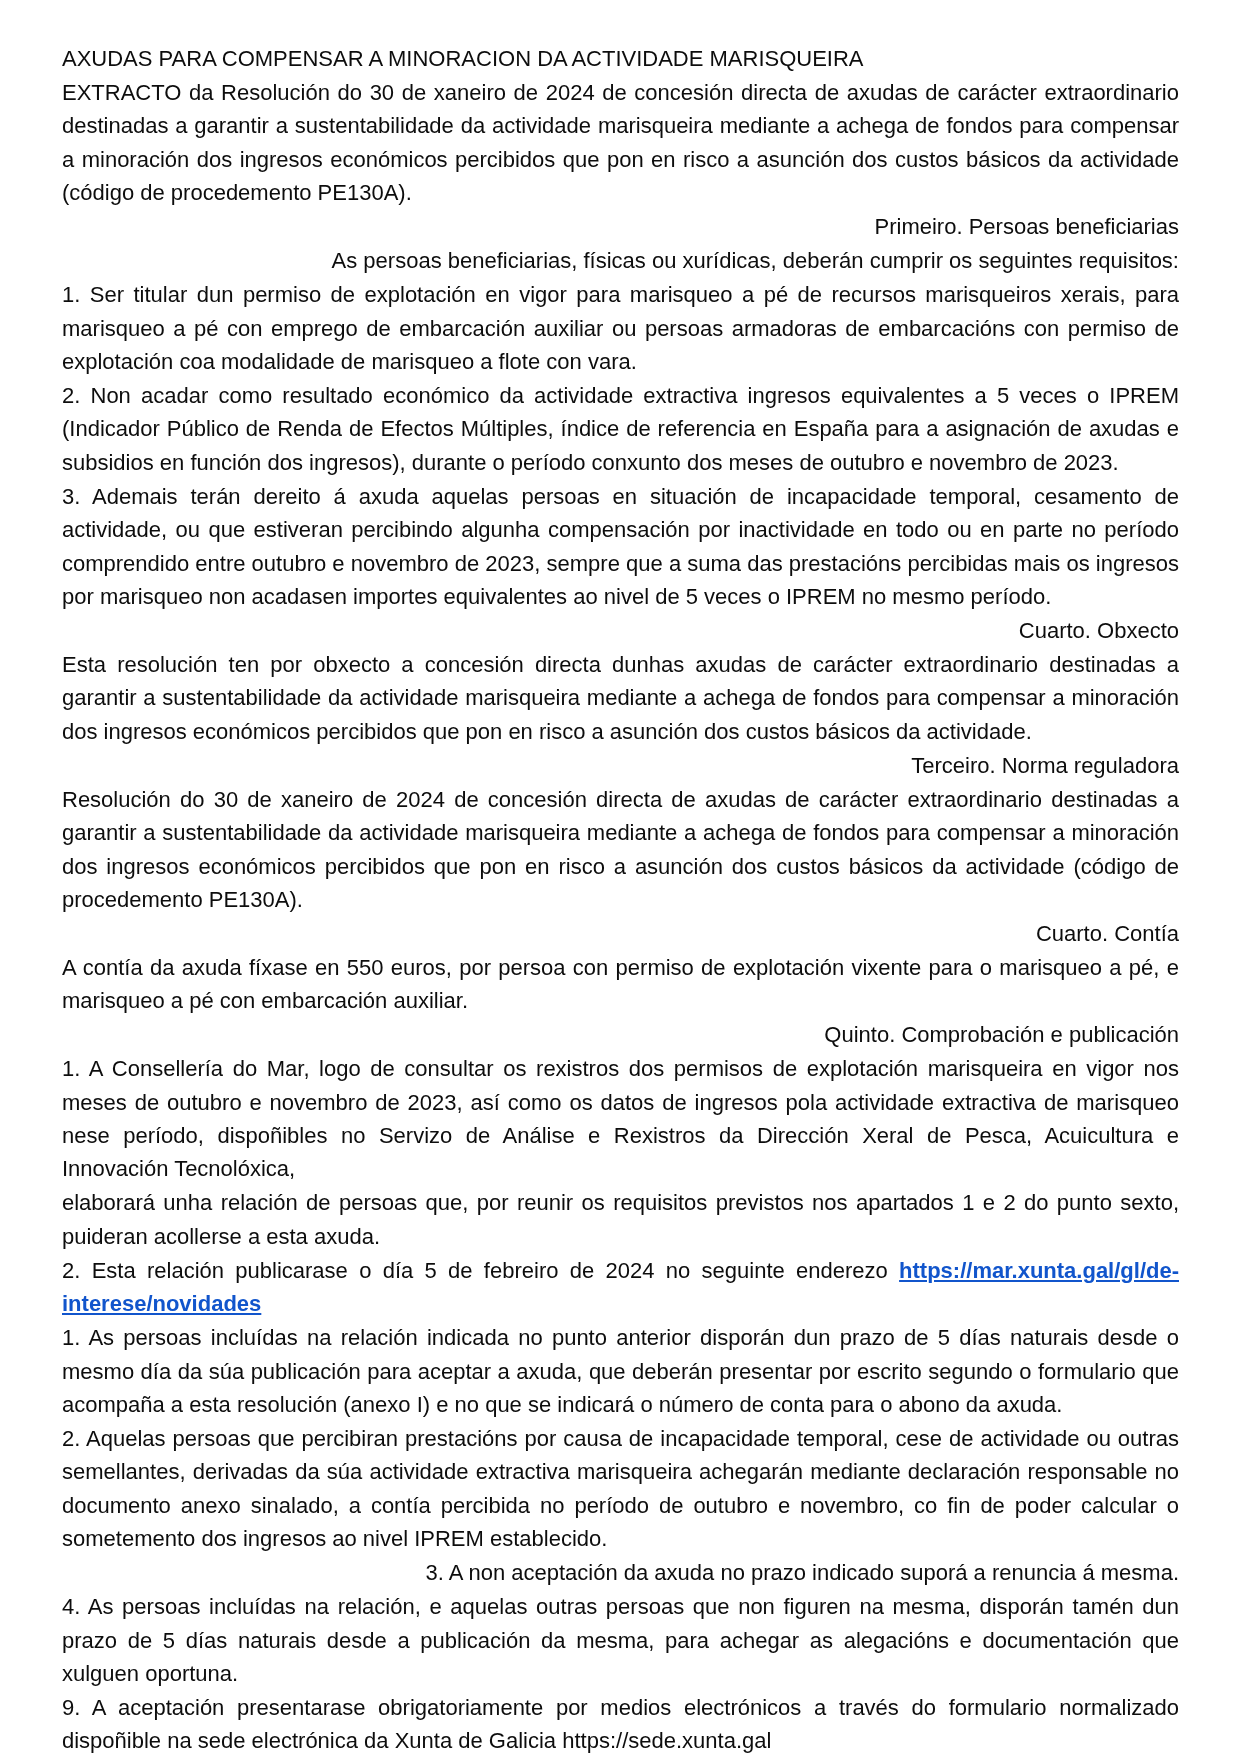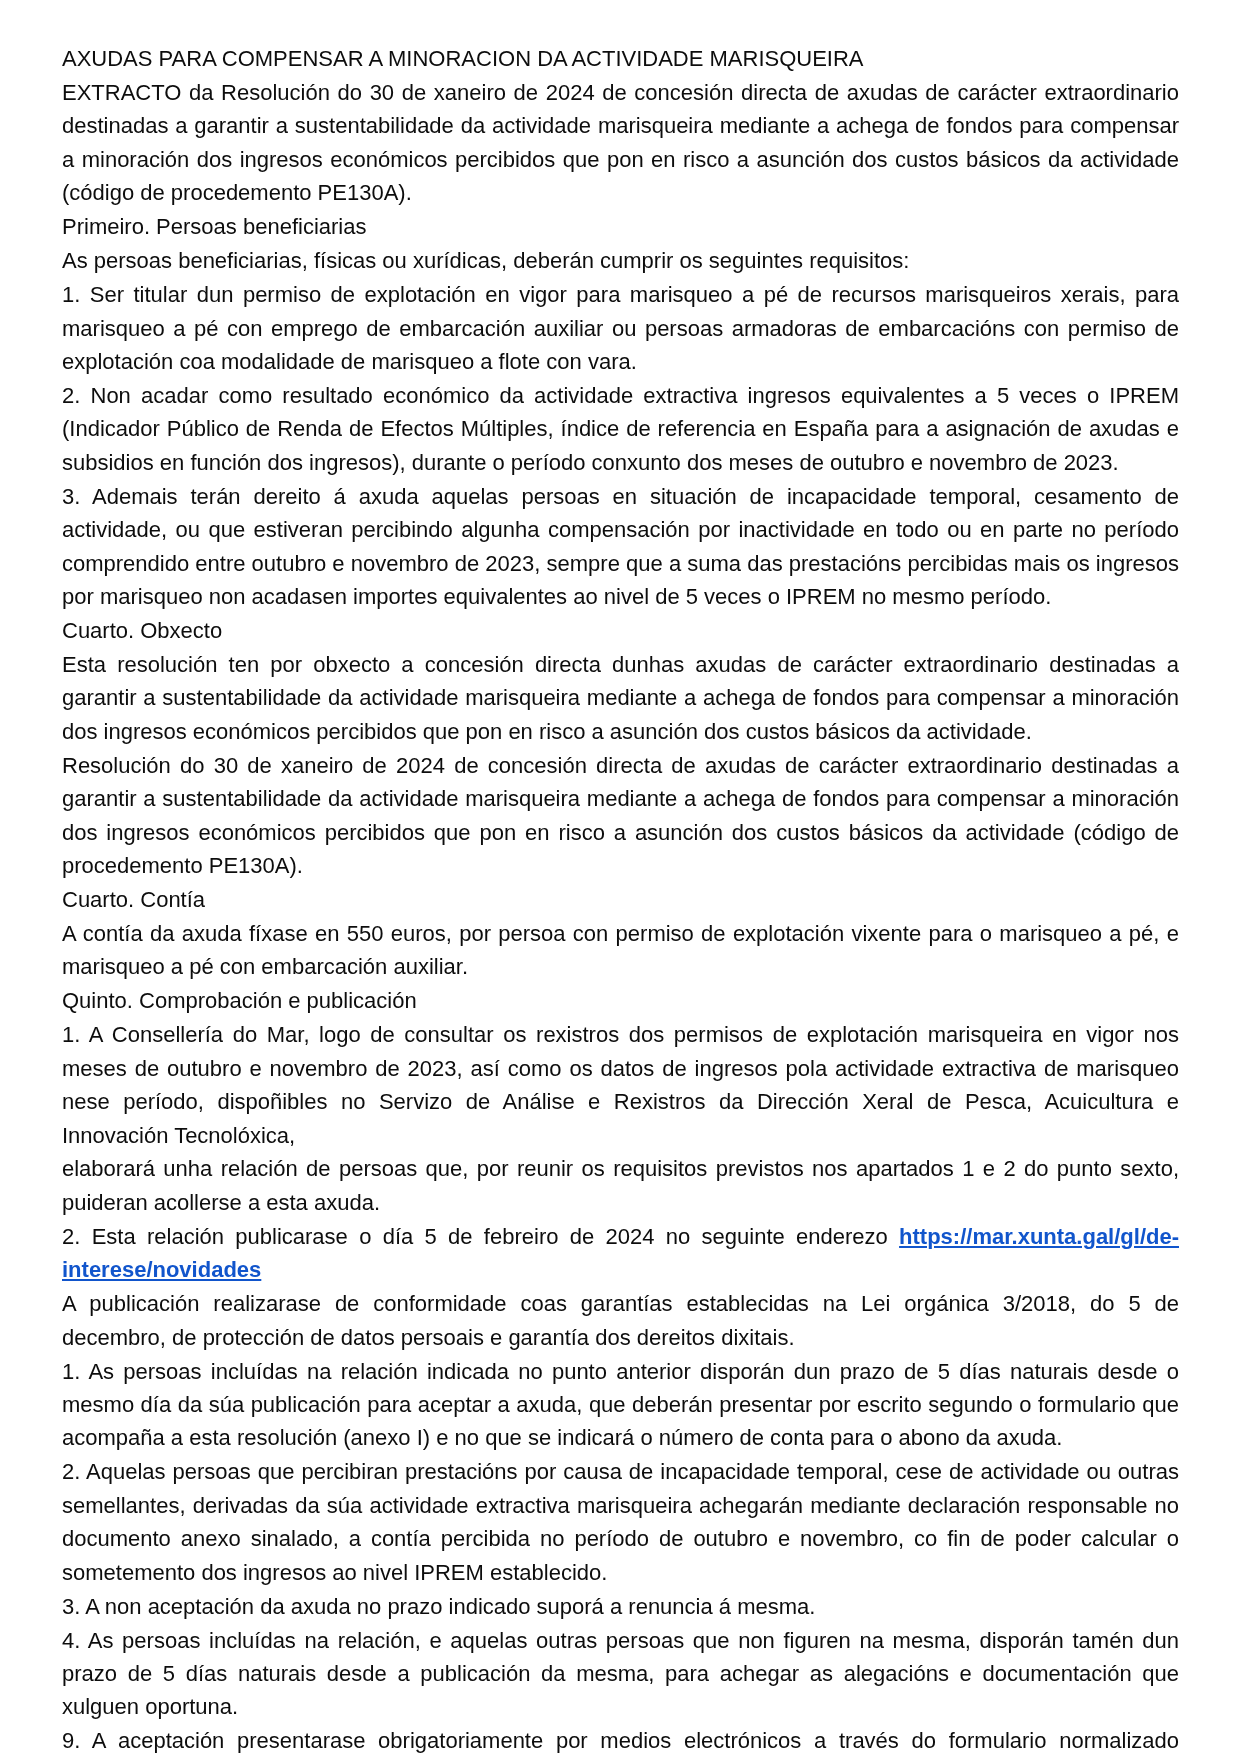--- a/index.html
+++ b/index.html
@@ -27,21 +27,21 @@
     text-justify: inter-word;
     color: #0d0d0d;
   }
   .doc p {
     margin: 0 0 0.5px 0;
   }
   .title-line {
     text-align: left;
   }
   .no-justify {
-    text-align: left;
+    text-align: right;
   }
   a.link {
     color: #1155cc;
     text-decoration: underline;
     word-break: break-word;
     font-weight: bold;
   }
 </style>
 </head>
 <body>
@@ -52,30 +52,30 @@
     <p class="title-line">AXUDAS PARA COMPENSAR  A MINORACION DA ACTIVIDADE MARISQUEIRA</p>
 
     <p>EXTRACTO da Resolución do 30 de xaneiro de 2024 de concesión directa de axudas de carácter extraordinario destinadas a garantir a sustentabilidade da actividade marisqueira mediante a achega de fondos para compensar a minoración dos ingresos económicos percibidos que pon en risco a asunción dos custos básicos da actividade (código de procedemento PE130A).</p>
     <p class="no-justify">Primeiro. Persoas beneficiarias</p>
     <p class="no-justify">As persoas beneficiarias, físicas ou xurídicas, deberán cumprir os seguintes requisitos:</p>
     <p>1. Ser titular dun permiso de explotación en vigor para marisqueo a pé de recursos marisqueiros xerais, para marisqueo a pé con emprego de embarcación auxiliar ou persoas armadoras de embarcacións con permiso de explotación coa modalidade de marisqueo a flote con vara.</p>
     <p>2. Non acadar como resultado económico da actividade extractiva ingresos equivalentes a 5 veces o IPREM (Indicador Público de Renda de Efectos Múltiples, índice de referencia en España para a asignación de axudas e subsidios en función dos ingresos), durante o período conxunto dos meses de outubro e novembro de 2023.</p>
     <p>3. Ademais terán dereito á axuda aquelas persoas en situación de incapacidade temporal, cesamento de actividade, ou que estiveran percibindo algunha compensación por inactividade en todo ou en parte no período comprendido entre outubro e novembro de 2023, sempre que a suma das prestacións percibidas mais os ingresos por marisqueo non acadasen importes equivalentes ao nivel de 5 veces o IPREM no mesmo período.</p>
     <p class="no-justify">Cuarto. Obxecto</p>
     <p>Esta resolución ten por obxecto a concesión directa dunhas axudas de carácter extraordinario destinadas a garantir a sustentabilidade da actividade marisqueira mediante a achega de fondos para compensar a minoración dos ingresos económicos percibidos que pon en risco a asunción dos custos básicos da actividade.</p>
+    <p class="no-justify">Terceiro. Norma reguladora</p>
     <p>Resolución do 30 de xaneiro de 2024 de concesión directa de axudas de carácter extraordinario destinadas a garantir a sustentabilidade da actividade marisqueira mediante a achega de fondos para compensar a minoración dos ingresos económicos percibidos que pon en risco a asunción dos custos básicos da actividade (código de procedemento PE130A).</p>
     <p class="no-justify">Cuarto. Contía</p>
     <p>A contía da axuda fíxase en 550 euros, por persoa con permiso de explotación vixente para o marisqueo a pé, e marisqueo a pé con embarcación auxiliar.</p>
     <p class="no-justify">Quinto. Comprobación e publicación</p>
     <p>1. A Consellería do Mar, logo de consultar os rexistros dos permisos de explotación marisqueira en vigor nos meses de outubro e novembro de 2023, así como os datos de ingresos pola actividade extractiva de marisqueo nese período, dispoñibles no Servizo de Análise e Rexistros da Dirección Xeral de Pesca, Acuicultura e Innovación Tecnolóxica,</p>
     <p>elaborará unha relación de persoas que, por reunir os requisitos previstos nos apartados 1 e 2 do punto sexto, puideran acollerse a esta axuda.</p>
 
     <p><span>2. Esta relación publicarase o día 5 de febreiro de 2024 no seguinte enderezo </span><a class="link" href="#">https://mar.xunta.gal/gl/de-interese/novidades</a></p>
 
-    <p>A publicación realizarase de conformidade coas garantías establecidas na Lei orgánica 3/2018, do 5 de decembro, de protección de datos persoais e garantía dos dereitos dixitais.</p>
     <p>1. As persoas incluídas na relación indicada no punto anterior disporán dun prazo de 5 días naturais desde o mesmo día da súa publicación para aceptar a axuda, que deberán presentar por escrito segundo o formulario que acompaña a esta resolución (anexo I) e no que se indicará o número de conta para o abono da axuda.</p>
     <p>2. Aquelas persoas que percibiran prestacións por causa de incapacidade temporal, cese de actividade ou outras semellantes, derivadas da súa actividade extractiva marisqueira achegarán mediante declaración responsable no documento anexo sinalado, a contía percibida no período de outubro e novembro, co fin de poder calcular o sometemento dos ingresos ao nivel IPREM establecido.</p>
     <p class="no-justify">3. A non aceptación da axuda no prazo indicado suporá a renuncia á mesma.</p>
     <p>4. As persoas incluídas na relación, e aquelas outras persoas que non figuren na mesma, disporán tamén dun prazo de 5 días naturais desde a publicación da mesma, para achegar as alegacións e documentación que xulguen oportuna.</p>
     <p>9. A aceptación presentarase obrigatoriamente por medios electrónicos a través do formulario normalizado dispoñible na sede electrónica da Xunta de Galicia https://sede.xunta.gal</p>
 
   </div>
 </div>
 
 </body></html>

